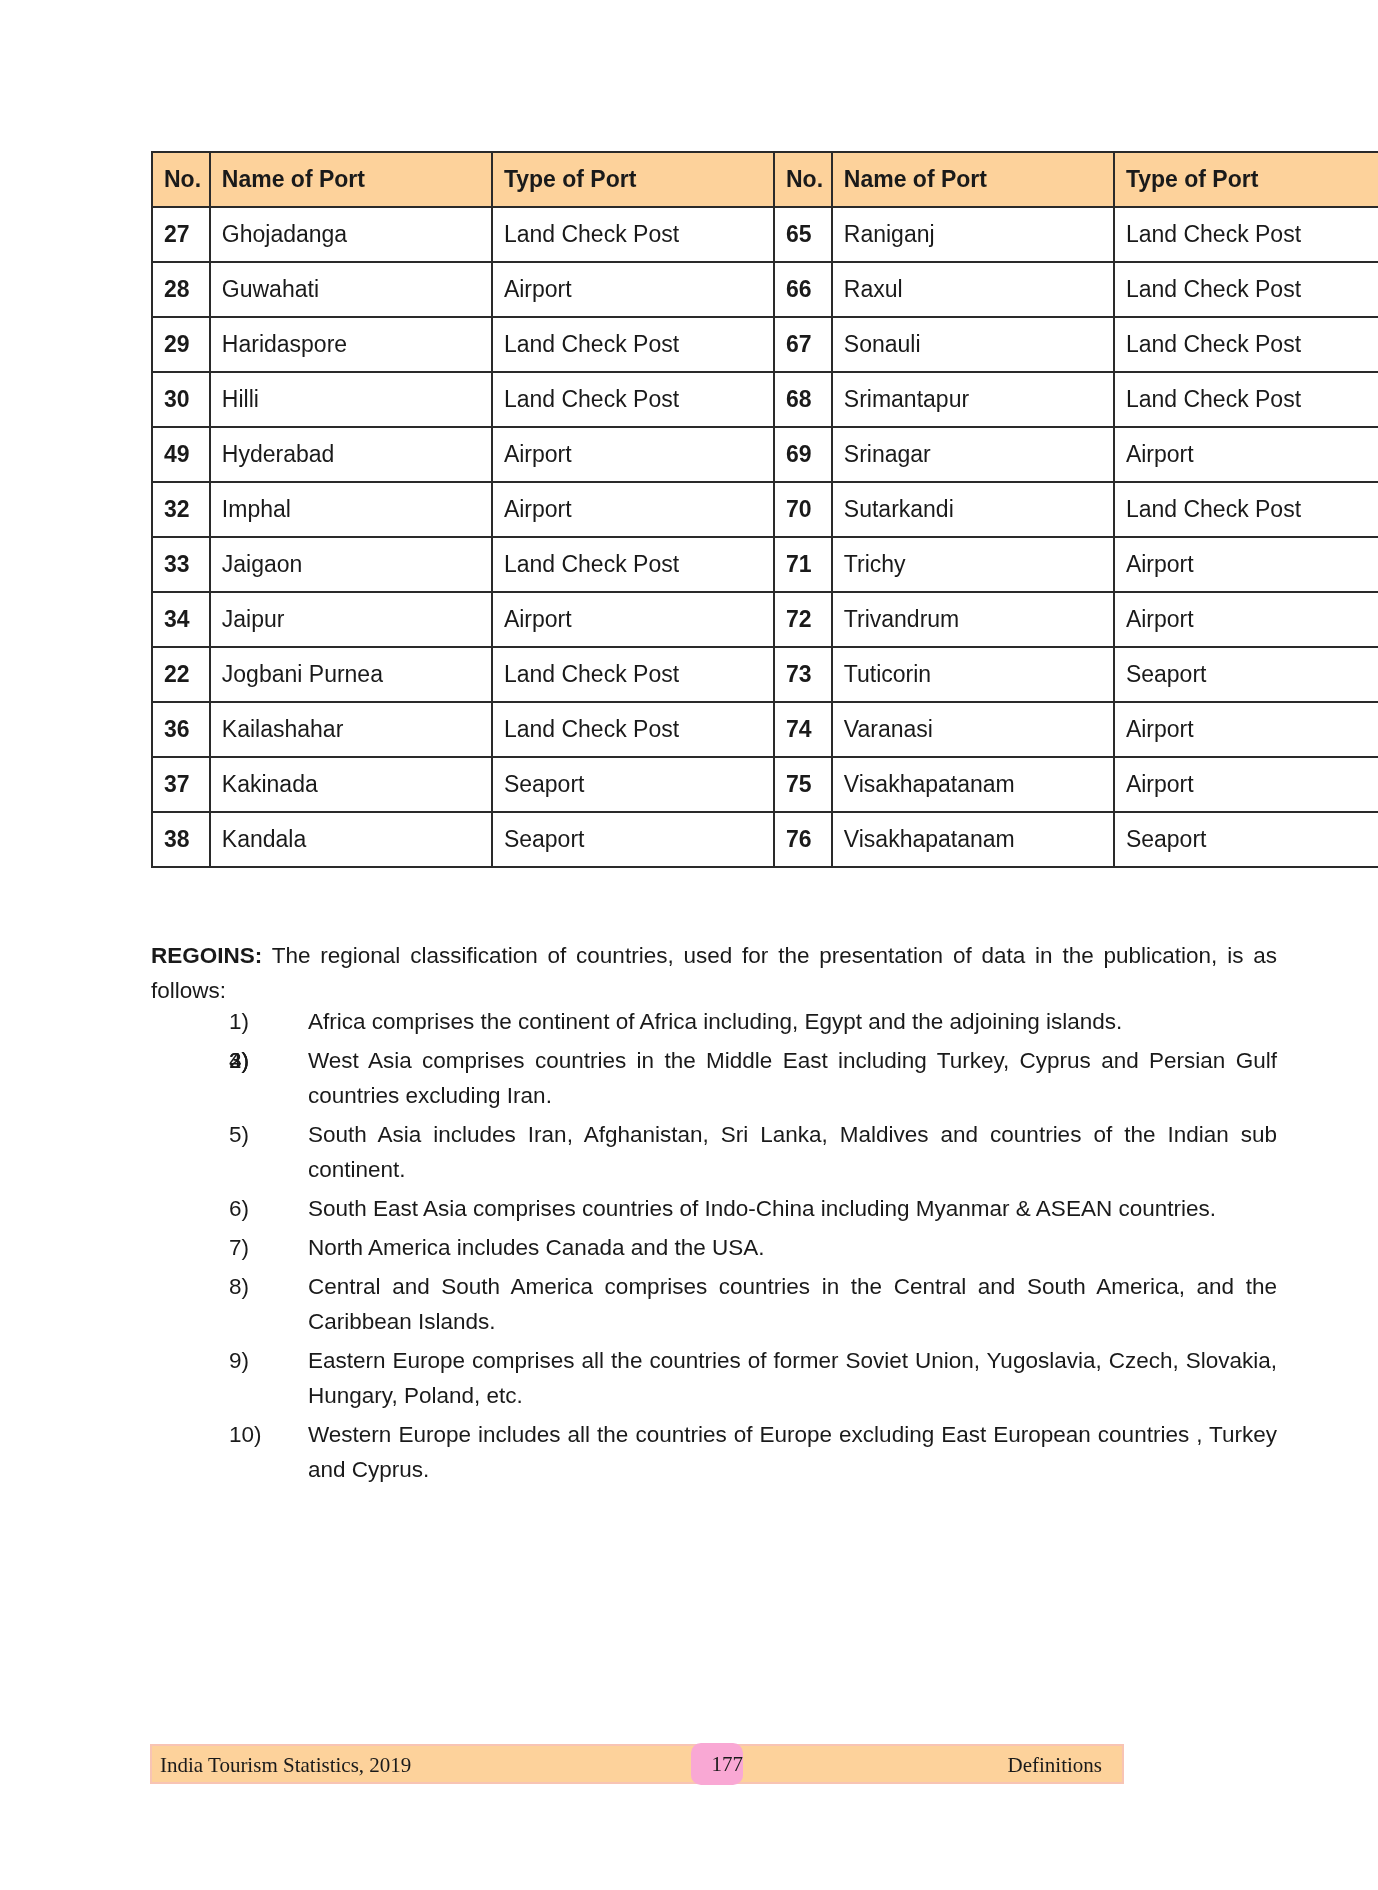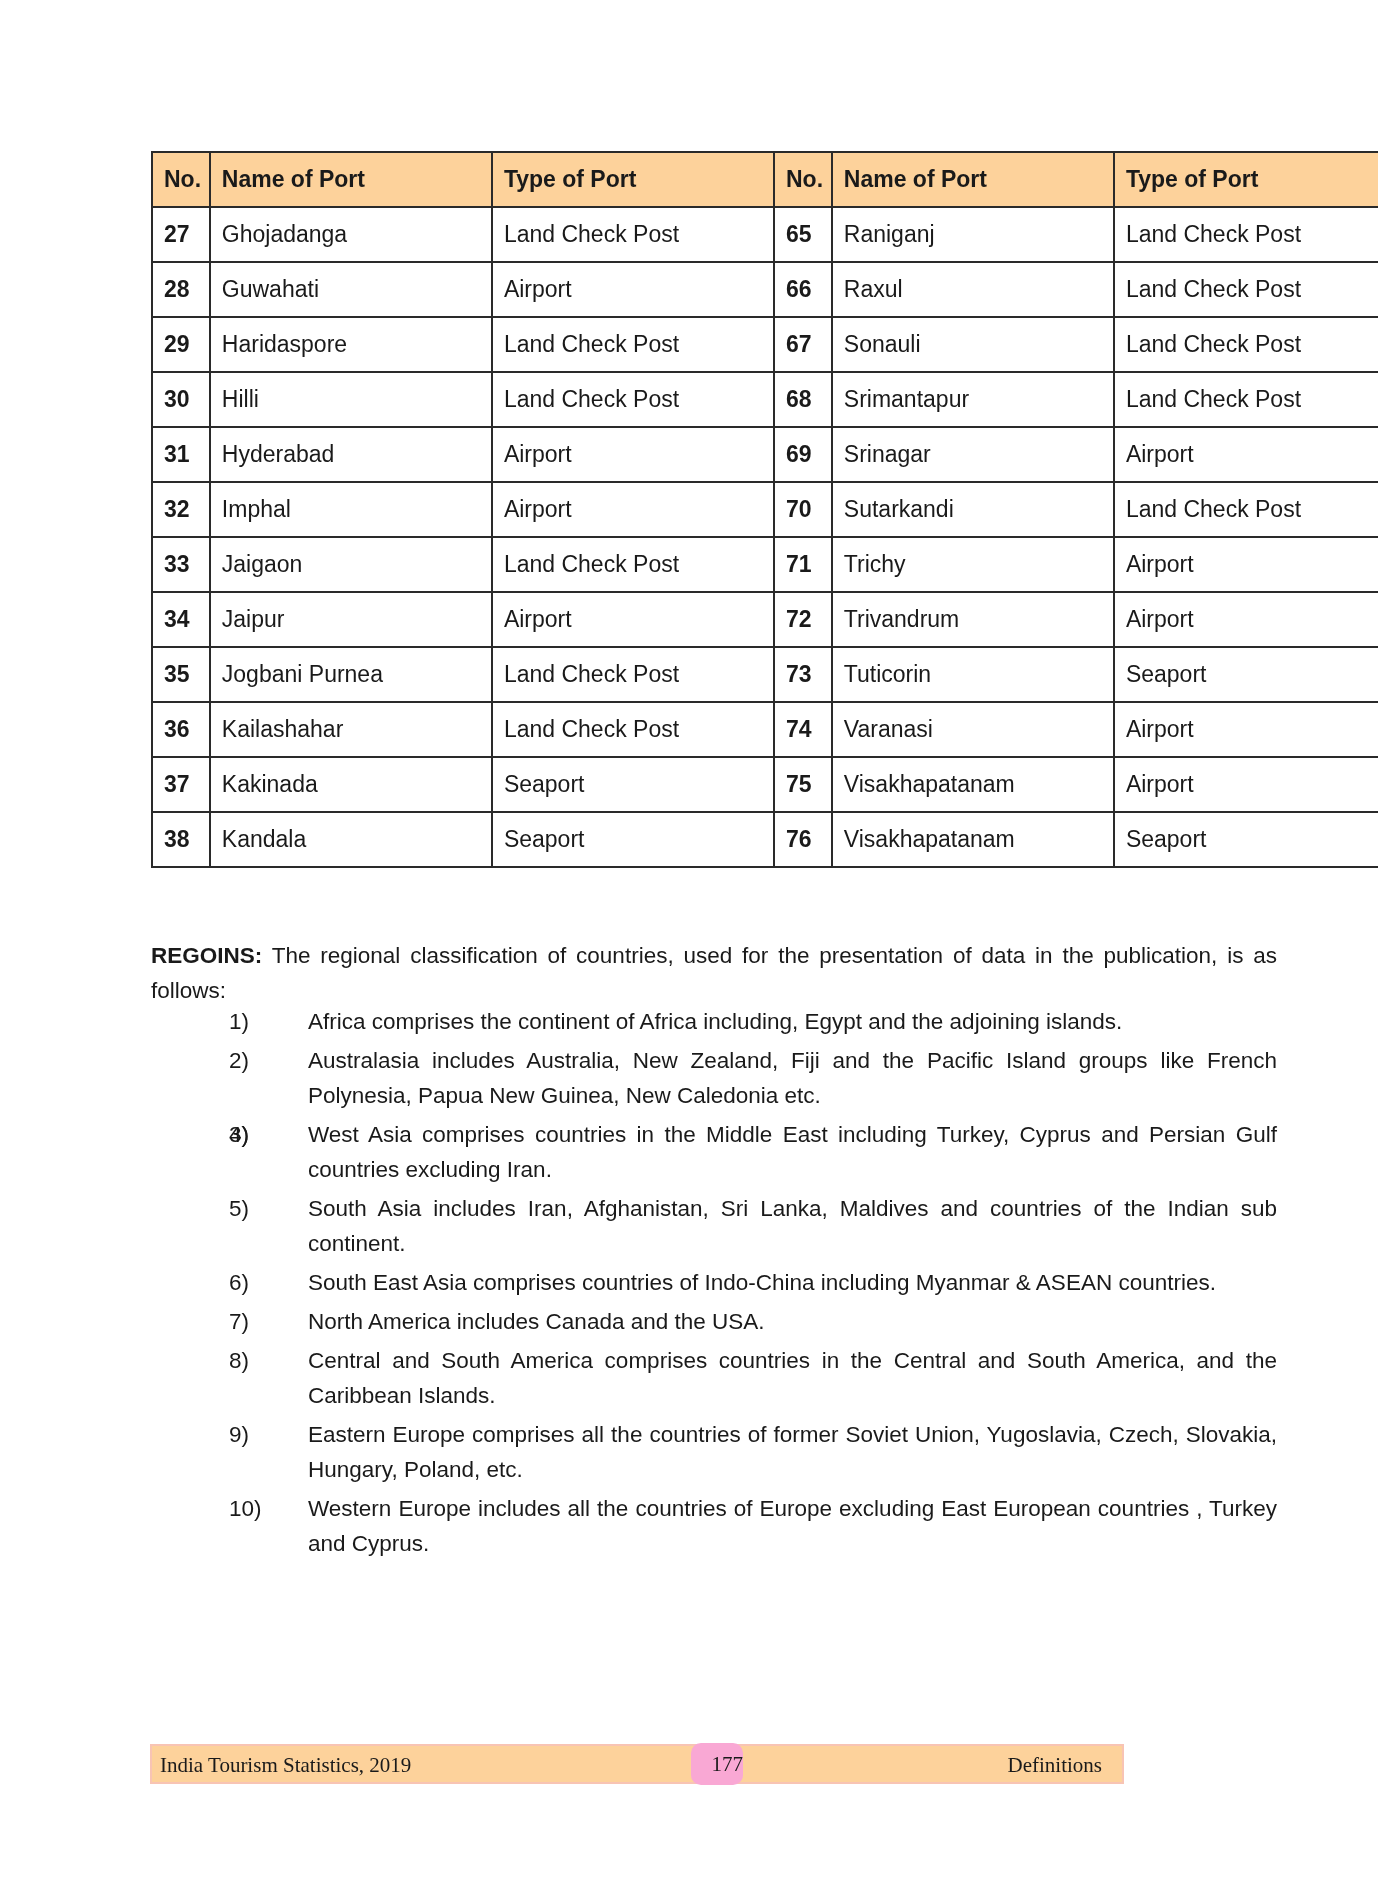--- a/index.html
+++ b/index.html
@@ -70,21 +70,21 @@
     </tr>
     <tr>
       <td class="num">30</td>
       <td>Hilli</td>
       <td>Land Check Post</td>
       <td class="num">68</td>
       <td>Srimantapur</td>
       <td>Land Check Post</td>
     </tr>
     <tr>
-      <td class="num">31</td>
+      <td class="num">49</td>
       <td>Hyderabad</td>
       <td>Airport</td>
       <td class="num">69</td>
       <td>Srinagar</td>
       <td>Airport</td>
     </tr>
     <tr>
       <td class="num">32</td>
       <td>Imphal</td>
       <td>Airport</td>
@@ -102,21 +102,21 @@
     </tr>
     <tr>
       <td class="num">34</td>
       <td>Jaipur</td>
       <td>Airport</td>
       <td class="num">72</td>
       <td>Trivandrum</td>
       <td>Airport</td>
     </tr>
     <tr>
-      <td class="num">35</td>
+      <td class="num">22</td>
       <td>Jogbani Purnea</td>
       <td>Land Check Post</td>
       <td class="num">73</td>
       <td>Tuticorin</td>
       <td>Seaport</td>
     </tr>
     <tr>
       <td class="num">36</td>
       <td>Kailashahar</td>
       <td>Land Check Post</td>
@@ -140,21 +140,21 @@
       <td>Visakhapatanam</td>
       <td>Seaport</td>
     </tr>
   </tbody>
 </table>
 
 <p class="regions"><span class="lead">REGOINS:</span><span> The regional classification of countries, used for the presentation of data in the publication, is as follows:</span></p>
 
 <ol class="region-list">
   <li><span class="idx">1)</span><span>Africa comprises the continent of Africa including, Egypt and the adjoining islands.</span></li>
-  <li><span class="idx">2)</span><span>Australasia includes Australia, New Zealand, Fiji and the Pacific Island groups like French Polynesia, Papua New Guinea, New Caledonia etc.</span></li>
+  <li><span class="idx">2)</span></li>
   <li><span class="idx">3)</span></li>
   <li><span class="idx">4)</span><span>West Asia comprises countries in the Middle East including Turkey, Cyprus and Persian Gulf countries excluding Iran.</span></li>
   <li><span class="idx">5)</span><span>South Asia includes Iran, Afghanistan, Sri Lanka, Maldives and countries of the Indian sub continent.</span></li>
   <li><span class="idx">6)</span><span>South East Asia comprises countries of Indo-China including Myanmar &amp; ASEAN countries.</span></li>
   <li><span class="idx">7)</span><span>North America includes Canada and the USA.</span></li>
   <li><span class="idx">8)</span><span>Central and South America comprises countries in the Central and South America, and the Caribbean Islands.</span></li>
   <li><span class="idx">9)</span><span>Eastern Europe comprises all the countries of former Soviet Union, Yugoslavia, Czech, Slovakia, Hungary, Poland, etc.</span></li>
   <li><span class="idx">10)</span><span>Western Europe includes all the countries of Europe excluding East European countries , Turkey and Cyprus.</span></li>
 </ol>
 

